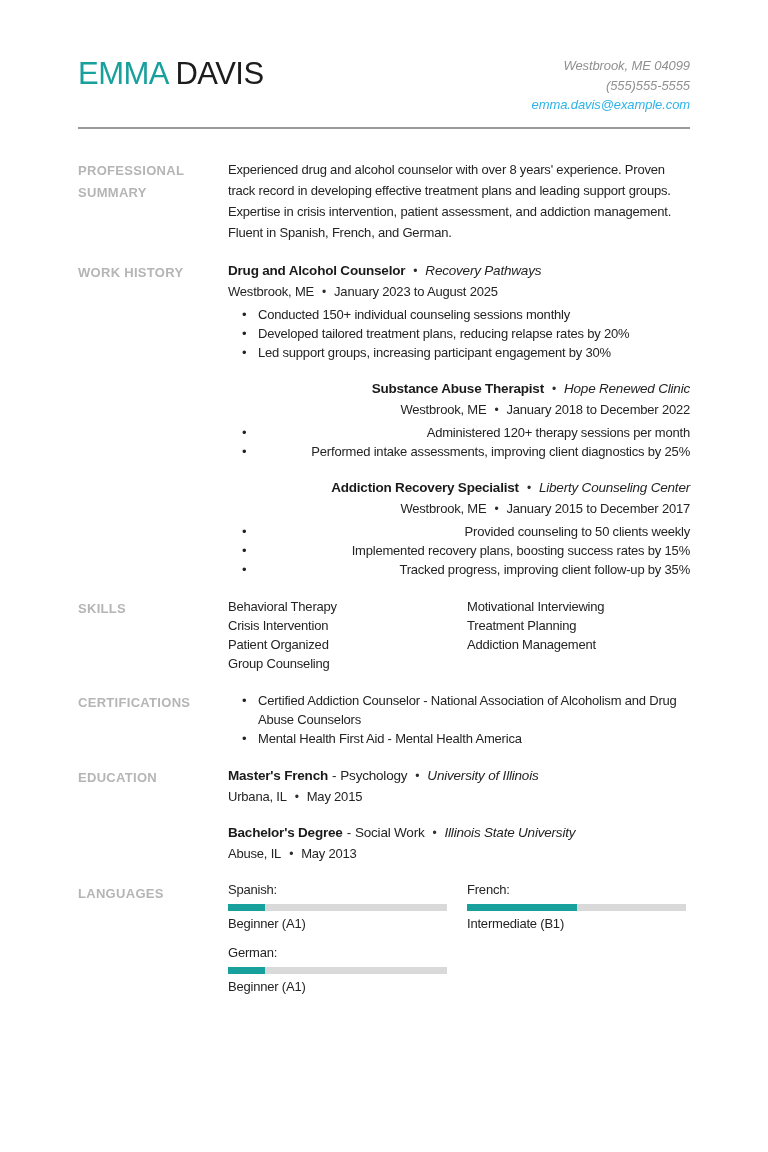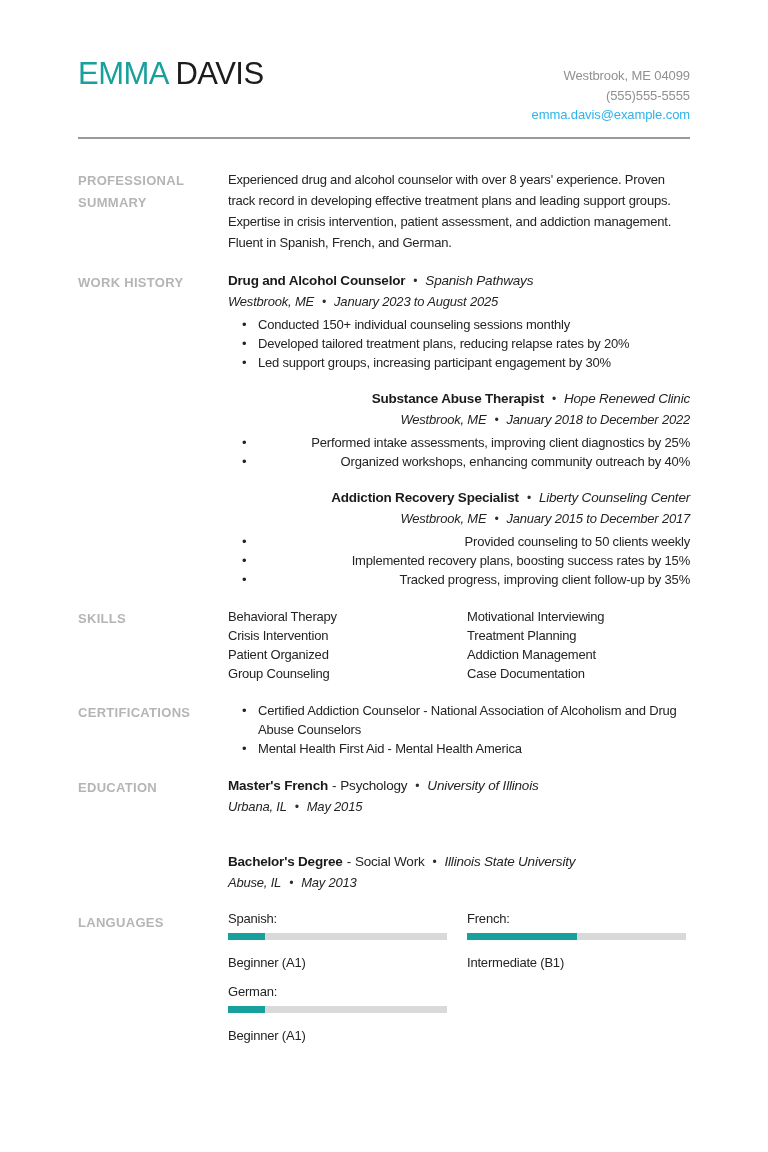--- a/index.html
+++ b/index.html
@@ -15,21 +15,21 @@
   html,body{background:#ffffff;}
   body{font-family:"Liberation Sans", sans-serif;}
   .page{
     width:768px;height:1152px;background:#ffffff;color:var(--text-dark);
     padding:56px 78px 40px;overflow:hidden;position:relative;
   }
   
   .header{display:flex;justify-content:space-between;align-items:flex-start;}
   .name{font-size:31px;line-height:36px;letter-spacing:-0.5px;color:#1c1c1c;white-space:nowrap;font-weight:400;}
   .name .first{color:var(--accent-teal);}
-  .contact{margin-top:10px;text-align:right;font-size:13px;line-height:19.5px;color:var(--muted-gray);letter-spacing:-0.1px;}
+  .contact{text-align:right;font-size:13px;line-height:19.5px;color:var(--muted-gray);letter-spacing:-0.1px;font-style:italic;}
   .contact .email{color:var(--email-blue);text-decoration:none;display:inline-block;}
   .rule{border:0;border-top:2px solid var(--rule-gray);margin-top:12px;}
   
   .main{margin-top:30px;}
   .section{display:grid;grid-template-columns:150px 1fr;margin-bottom:18px;}
   .section-label{
     color:var(--label-gray);font-weight:700;font-size:13px;line-height:22px;
     letter-spacing:0.3px;padding-top:1px;padding-right:14px;
   }
   .content{font-size:13px;letter-spacing:-0.2px;color:#242424;}
@@ -37,36 +37,36 @@
   .summary-text{line-height:21px;}
   
   .job + .job{margin-top:17px;text-align:right;}
   .job-title-line{font-size:13.5px;line-height:19px;}
   .job-title,.degree-name{font-weight:700;color:#1a1a1a;}
   .company,.school{font-style:italic;}
   .sep{display:inline-block;margin:0 8px;color:#2e2e2e;font-size:12px;}
   .sep::before{content:"\2022";}
   .dash::before{content:"-";}
   .dash{margin:0 4px;}
-  .job-meta,.degree-meta{line-height:19px;margin-top:1px;font-style:italic;}
+  .job-meta,.degree-meta{line-height:19px;margin-top:1px;}
   ul.bullets{list-style:none;margin-top:3px;padding-left:30px;}
   ul.bullets li{position:relative;line-height:19px;}
   ul.bullets li::before{content:"\2022";position:absolute;left:-16px;top:0;}
   
   .skills-grid{display:grid;grid-template-columns:239px 1fr;}
   .skills-grid div{line-height:19px;}
   
-  .degree-block + .degree-block{margin-top:35px;}
+  .degree-block + .degree-block{margin-top:16px;}
   .degree-line{font-size:13.5px;line-height:19px;}
   
   .lang-grid{display:grid;grid-template-columns:219px 219px;column-gap:20px;row-gap:13px;}
   .lang-name{line-height:16px;}
   .lang-bar{height:7px;background:var(--bar-track);margin-top:6px;overflow:hidden;}
   .lang-fill{height:100%;background:var(--accent-teal);width:0;}
-  .lang-level{margin-top:15px;line-height:16px;}
+  .lang-level{margin-top:5px;line-height:16px;}
 </style>
 </head>
 <body>
 
 <div class="page">
 
   <div class="header">
     <div class="name">
       <span class="first">EMMA</span>
       <span class="last">DAVIS</span>
@@ -87,42 +87,42 @@
         <div class="summary-text">Experienced drug and alcohol counselor with over 8 years' experience. Proven track record in developing effective treatment plans and leading support groups. Expertise in crisis intervention, patient assessment, and addiction management. Fluent in Spanish, French, and German.</div>
       </div>
     </div>
 
     <div class="section">
       <div class="section-label">WORK HISTORY</div>
       <div class="content">
 
         <div class="job">
           <div class="job-title-line">
-            <span class="job-title">Drug and Alcohol Counselor</span><span class="sep"></span><span class="company">Spanish Pathways</span>
+            <span class="job-title">Drug and Alcohol Counselor</span><span class="sep"></span><span class="company">Recovery Pathways</span>
           </div>
           <div class="job-meta">
             <span>Westbrook, ME</span><span class="sep"></span><span>January 2023 to August 2025</span>
           </div>
           <ul class="bullets">
             <li>Conducted 150+ individual counseling sessions monthly</li>
             <li>Developed tailored treatment plans, reducing relapse rates by 20%</li>
             <li>Led support groups, increasing participant engagement by 30%</li>
           </ul>
         </div>
 
         <div class="job">
           <div class="job-title-line">
             <span class="job-title">Substance Abuse Therapist</span><span class="sep"></span><span class="company">Hope Renewed Clinic</span>
           </div>
           <div class="job-meta">
             <span>Westbrook, ME</span><span class="sep"></span><span>January 2018 to December 2022</span>
           </div>
           <ul class="bullets">
+            <li>Administered 120+ therapy sessions per month</li>
             <li>Performed intake assessments, improving client diagnostics by 25%</li>
-            <li>Organized workshops, enhancing community outreach by 40%</li>
           </ul>
         </div>
 
         <div class="job">
           <div class="job-title-line">
             <span class="job-title">Addiction Recovery Specialist</span><span class="sep"></span><span class="company">Liberty Counseling Center</span>
           </div>
           <div class="job-meta">
             <span>Westbrook, ME</span><span class="sep"></span><span>January 2015 to December 2017</span>
           </div>
@@ -143,21 +143,20 @@
           <div>
             <div>Behavioral Therapy</div>
             <div>Crisis Intervention</div>
             <div>Patient Organized</div>
             <div>Group Counseling</div>
           </div>
           <div>
             <div>Motivational Interviewing</div>
             <div>Treatment Planning</div>
             <div>Addiction Management</div>
-            <div>Case Documentation</div>
           </div>
         </div>
       </div>
     </div>
 
     <div class="section">
       <div class="section-label">CERTIFICATIONS</div>
       <div class="content">
         <ul class="bullets" style="margin-top:0;">
           <li>Certified Addiction Counselor - National Association of Alcoholism and Drug Abuse Counselors</li>

